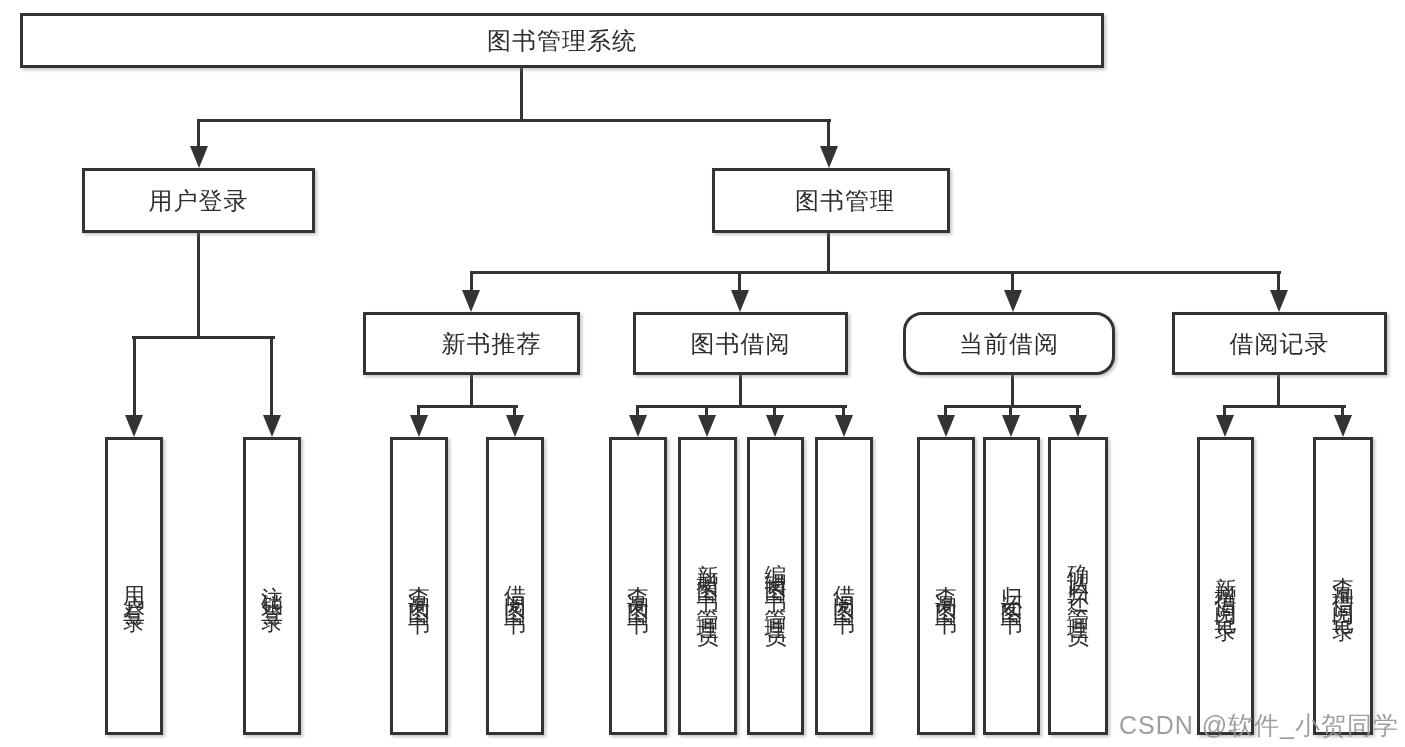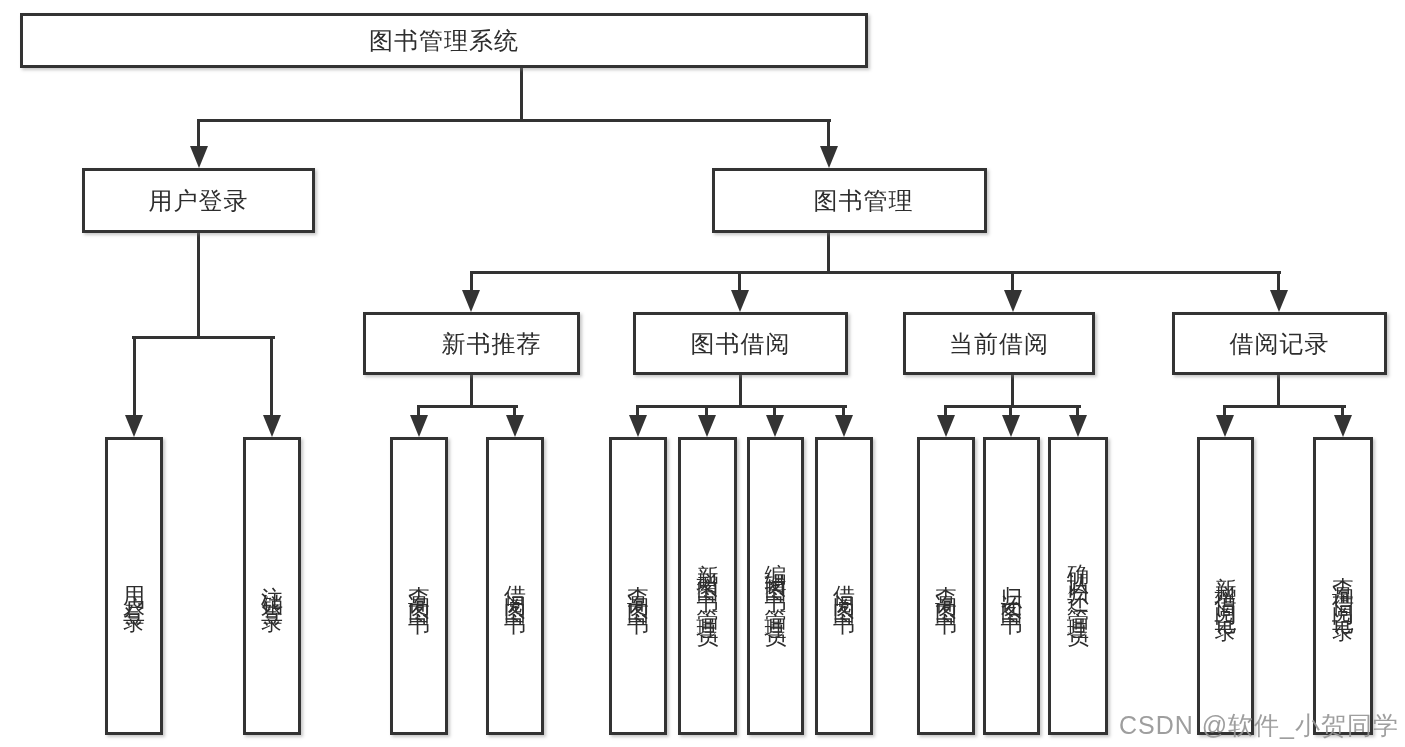--- a/index.html
+++ b/index.html
@@ -112,38 +112,38 @@
   <div class="vline" style="left:1076px;top:405px;height:12px;"></div>
   <div class="arrow" style="left:1069px;top:415px;"></div>
 
   <div class="vline" style="left:1277px;top:375px;height:33px;"></div>
   <div class="hline" style="left:1223px;top:405px;width:123px;"></div>
   <div class="vline" style="left:1223px;top:405px;height:12px;"></div>
   <div class="arrow" style="left:1216px;top:415px;"></div>
   <div class="vline" style="left:1341px;top:405px;height:12px;"></div>
   <div class="arrow" style="left:1334px;top:415px;"></div>
 
-  <div class="node node-h" style="left:20px;top:13px;width:848px;height:55px;">
+  <div class="node node-h" style="left:20px;top:13px;width:1084px;height:55px;">
     <span>图书管理系统</span>
   </div>
 
   <div class="node node-h" style="left:82px;top:168px;width:233px;height:65px;">
     <span>用户登录</span>
   </div>
-  <div class="node node-h" style="left:712px;top:168px;width:275px;height:65px;padding-left:28px;">
+  <div class="node node-h" style="left:712px;top:168px;width:238px;height:65px;padding-left:28px;">
     <span>图书管理</span>
   </div>
 
   <div class="node node-h" style="left:363px;top:312px;width:217px;height:63px;padding-left:40px;">
     <span>新书推荐</span>
   </div>
   <div class="node node-h" style="left:633px;top:312px;width:215px;height:63px;text-align:center;">
     <span>图书借阅</span>
   </div>
-  <div class="node node-h" style="left:903px;top:312px;width:192px;height:63px;">
+  <div class="node node-h" style="left:903px;top:312px;width:212px;height:63px;border-radius:19px;">
     <span>当前借阅</span>
   </div>
   <div class="node node-h" style="left:1172px;top:312px;width:215px;height:63px;">
     <span>借阅记录</span>
   </div>
 
   <div class="node node-v" style="left:105px;top:437px;width:58px;height:298px;">
     <span class="vtext">用户登录</span>
   </div>
   <div class="node node-v" style="left:243px;top:437px;width:58px;height:298px;">

